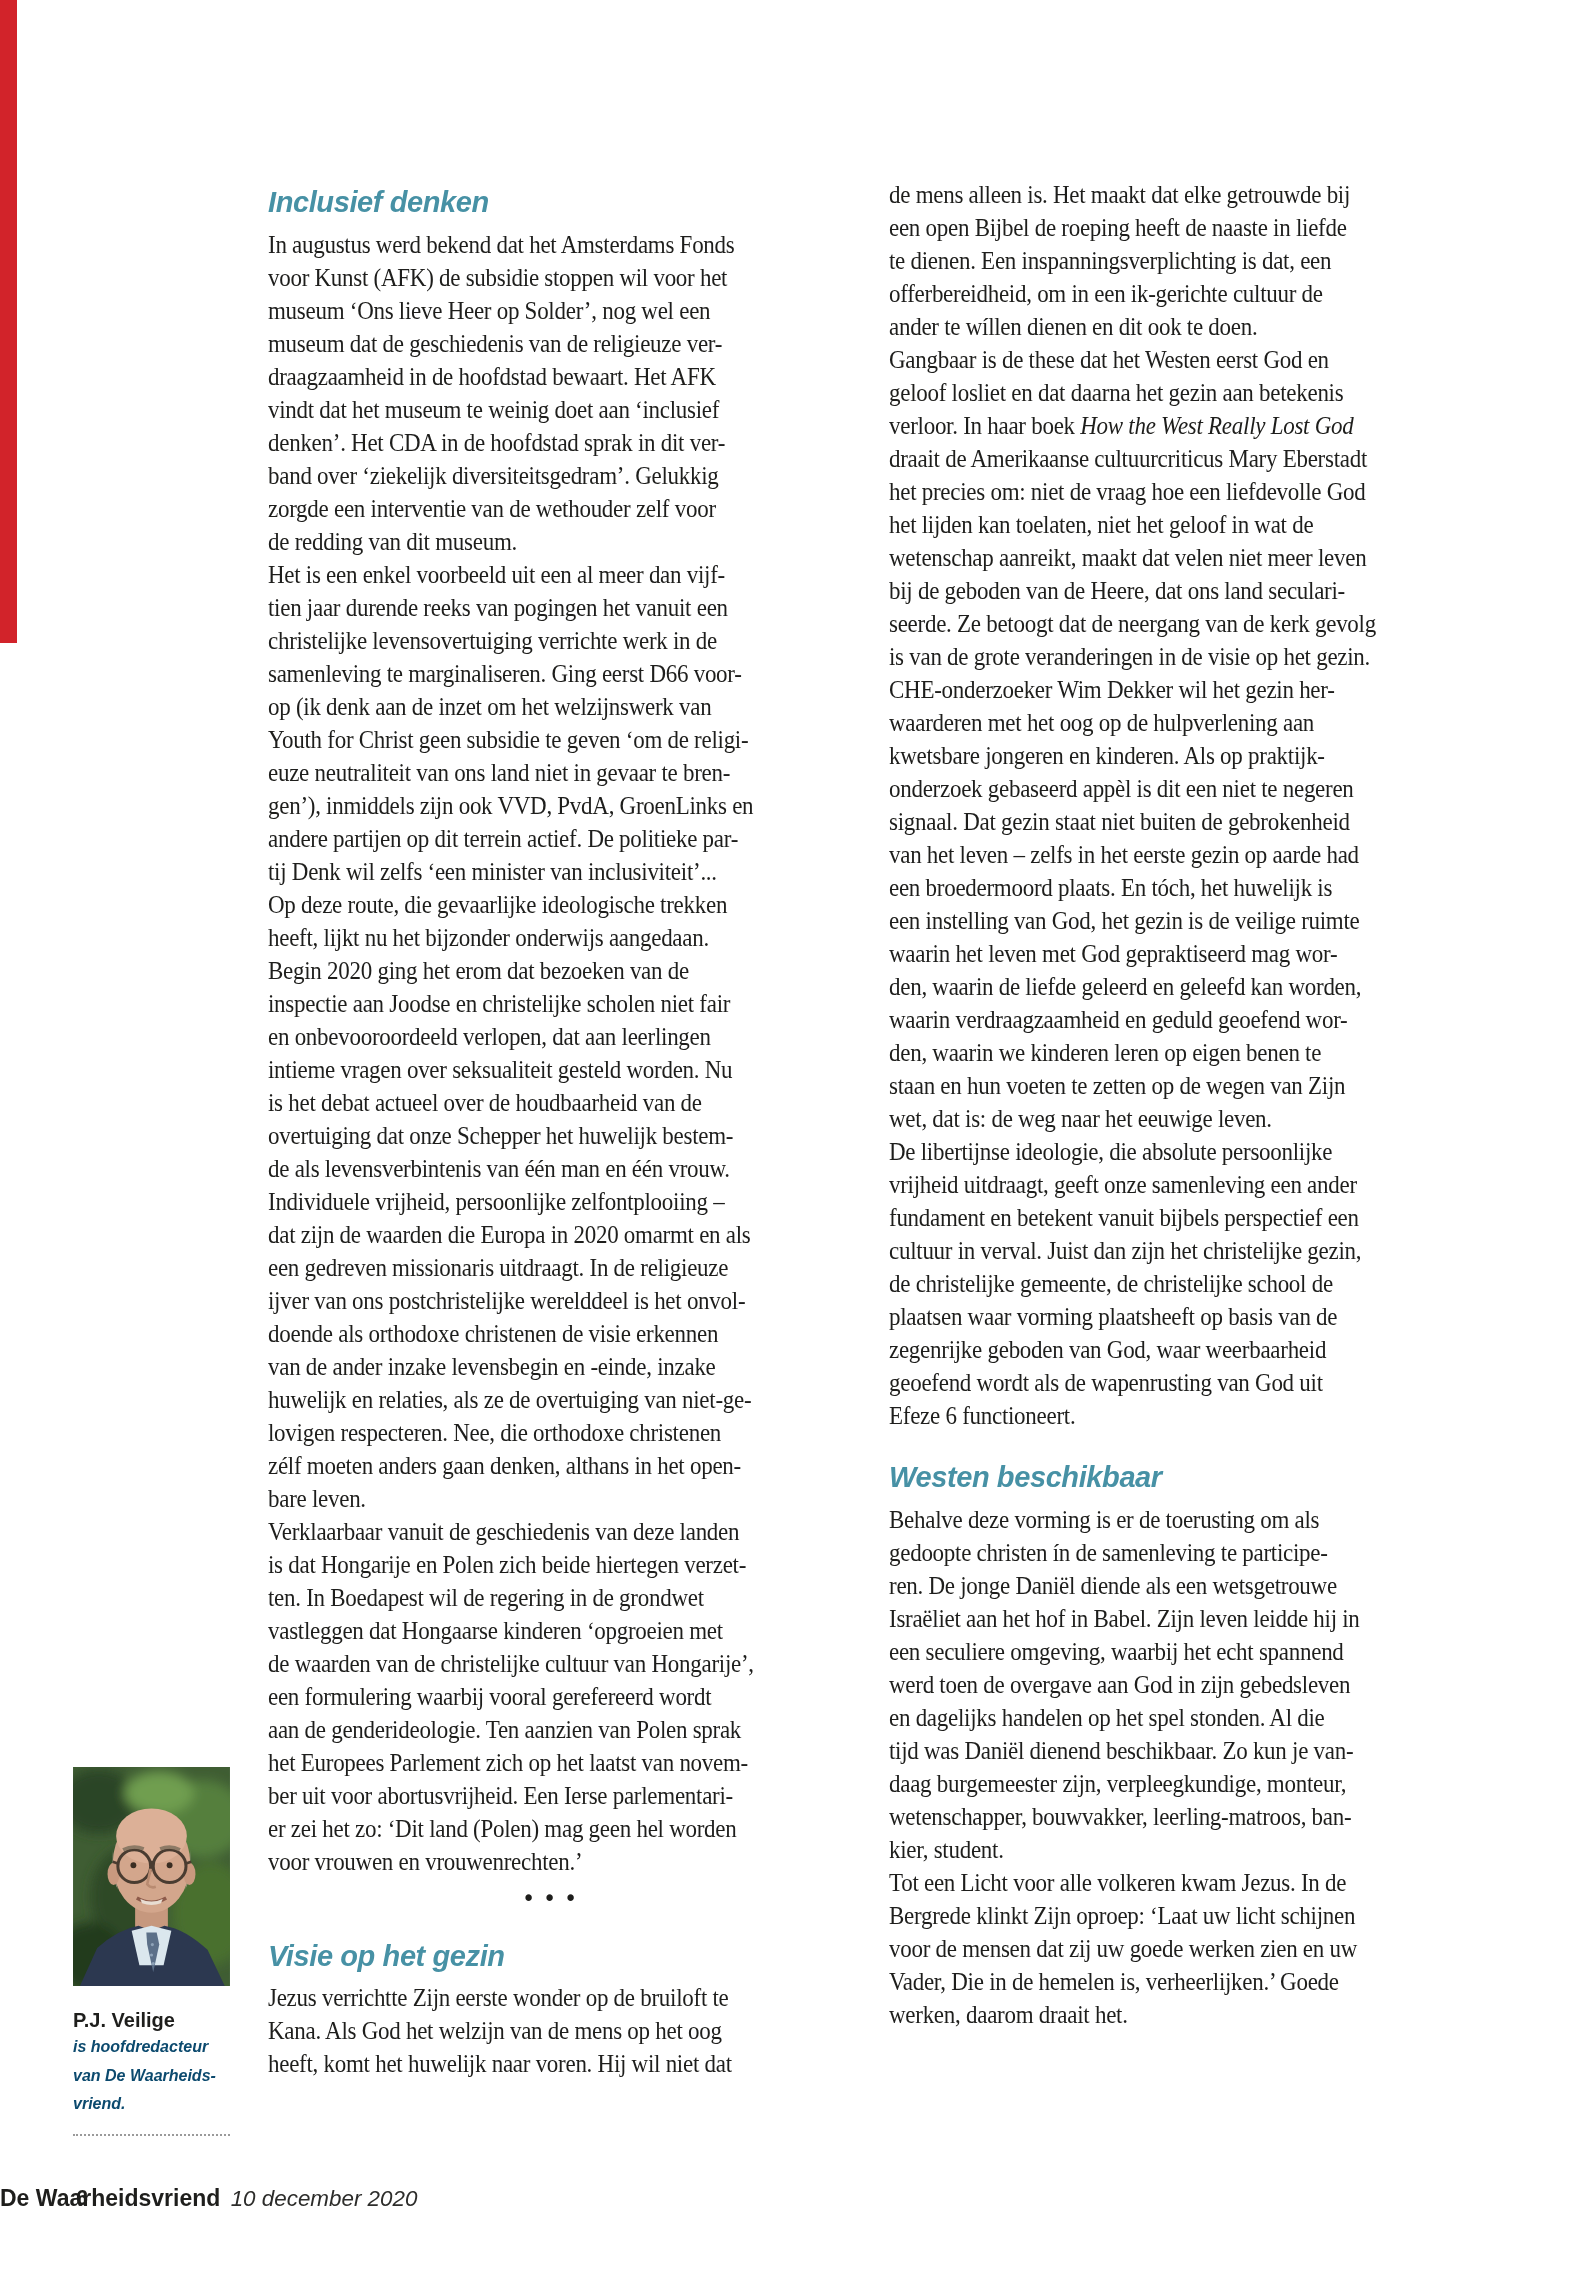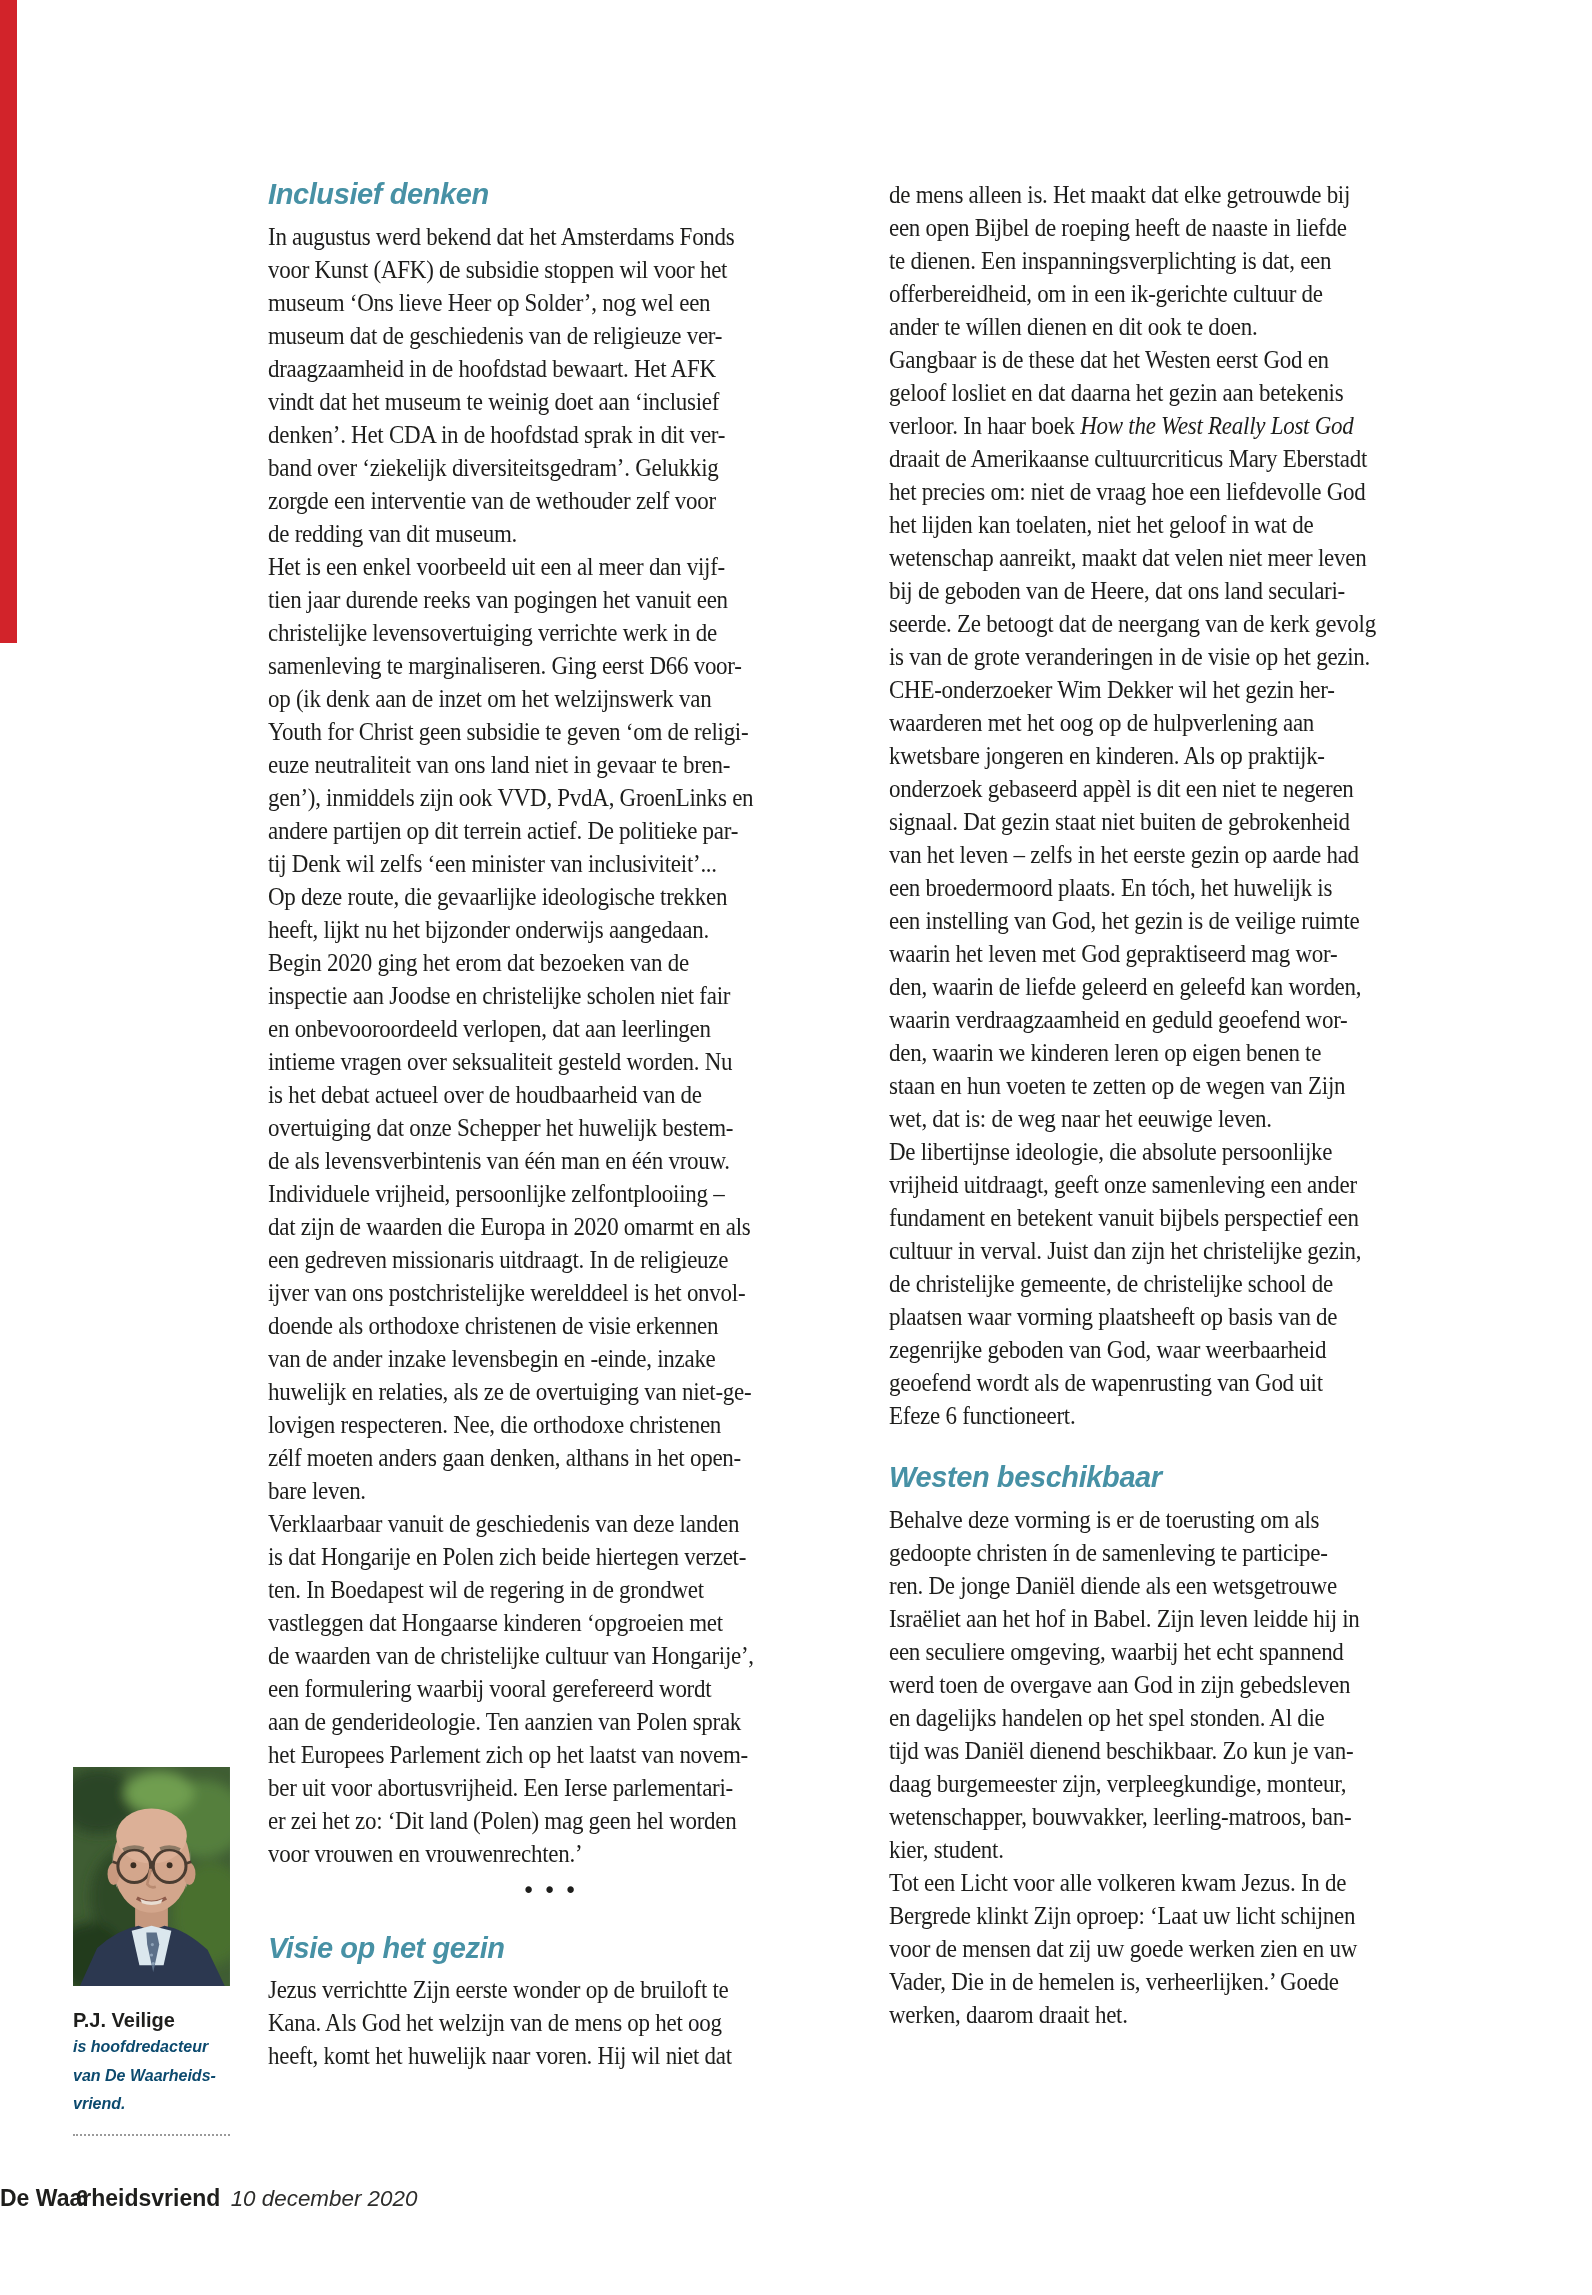--- a/index.html
+++ b/index.html
@@ -8,21 +8,21 @@
   .red-bar{position:absolute;left:0;top:0;width:17.3px;height:643px;background:var(--red,#d2232a);}
   .col{position:absolute;top:178px;width:571px;}
   .col-left{left:268px;}
   .col-right{left:889px;}
   .bodyline{font-size:25px;line-height:33px;letter-spacing:-0.3px;white-space:nowrap;
             transform:scaleX(0.92);transform-origin:left top;color:#1e1e1c;}
   .bodyline .it{font-style:italic;}
   .sect-h{font-family:"Liberation Sans",sans-serif;font-style:italic;font-weight:bold;
           font-size:29px;line-height:33px;letter-spacing:-0.4px;color:var(--teal,#4791a5);
           margin:29px 0 8.6px 0;}
-  .col .sect-h:first-child{margin-top:0;}
+  .col .sect-h:first-child{margin-top:8px;}
   .dots{width:571px;text-align:center;font-size:22.4px;line-height:26px;letter-spacing:7.8px;
         color:#1e1e1c;margin:7px 0 0 0;font-family:"DejaVu Sans",sans-serif;}
   .author{position:absolute;left:73px;top:1767px;width:157px;}
   .author-photo{display:block;width:157px;height:219px;}
   .author-name{font-family:"Liberation Sans",sans-serif;font-weight:bold;font-size:20px;
                line-height:26px;color:#1e1e1c;margin-top:21px;white-space:nowrap;}
   .author-role{font-family:"Liberation Sans",sans-serif;font-style:italic;font-size:16px;
                line-height:28.5px;color:#0c4a6e;white-space:nowrap;font-weight:bold;}
   .dotted-rule{width:157px;height:0;border-bottom:2.6px dotted #9a9a9a;margin-top:15.5px;}
   .footer-num{position:absolute;left:76px;top:2185px;font-family:"Liberation Sans",sans-serif;

